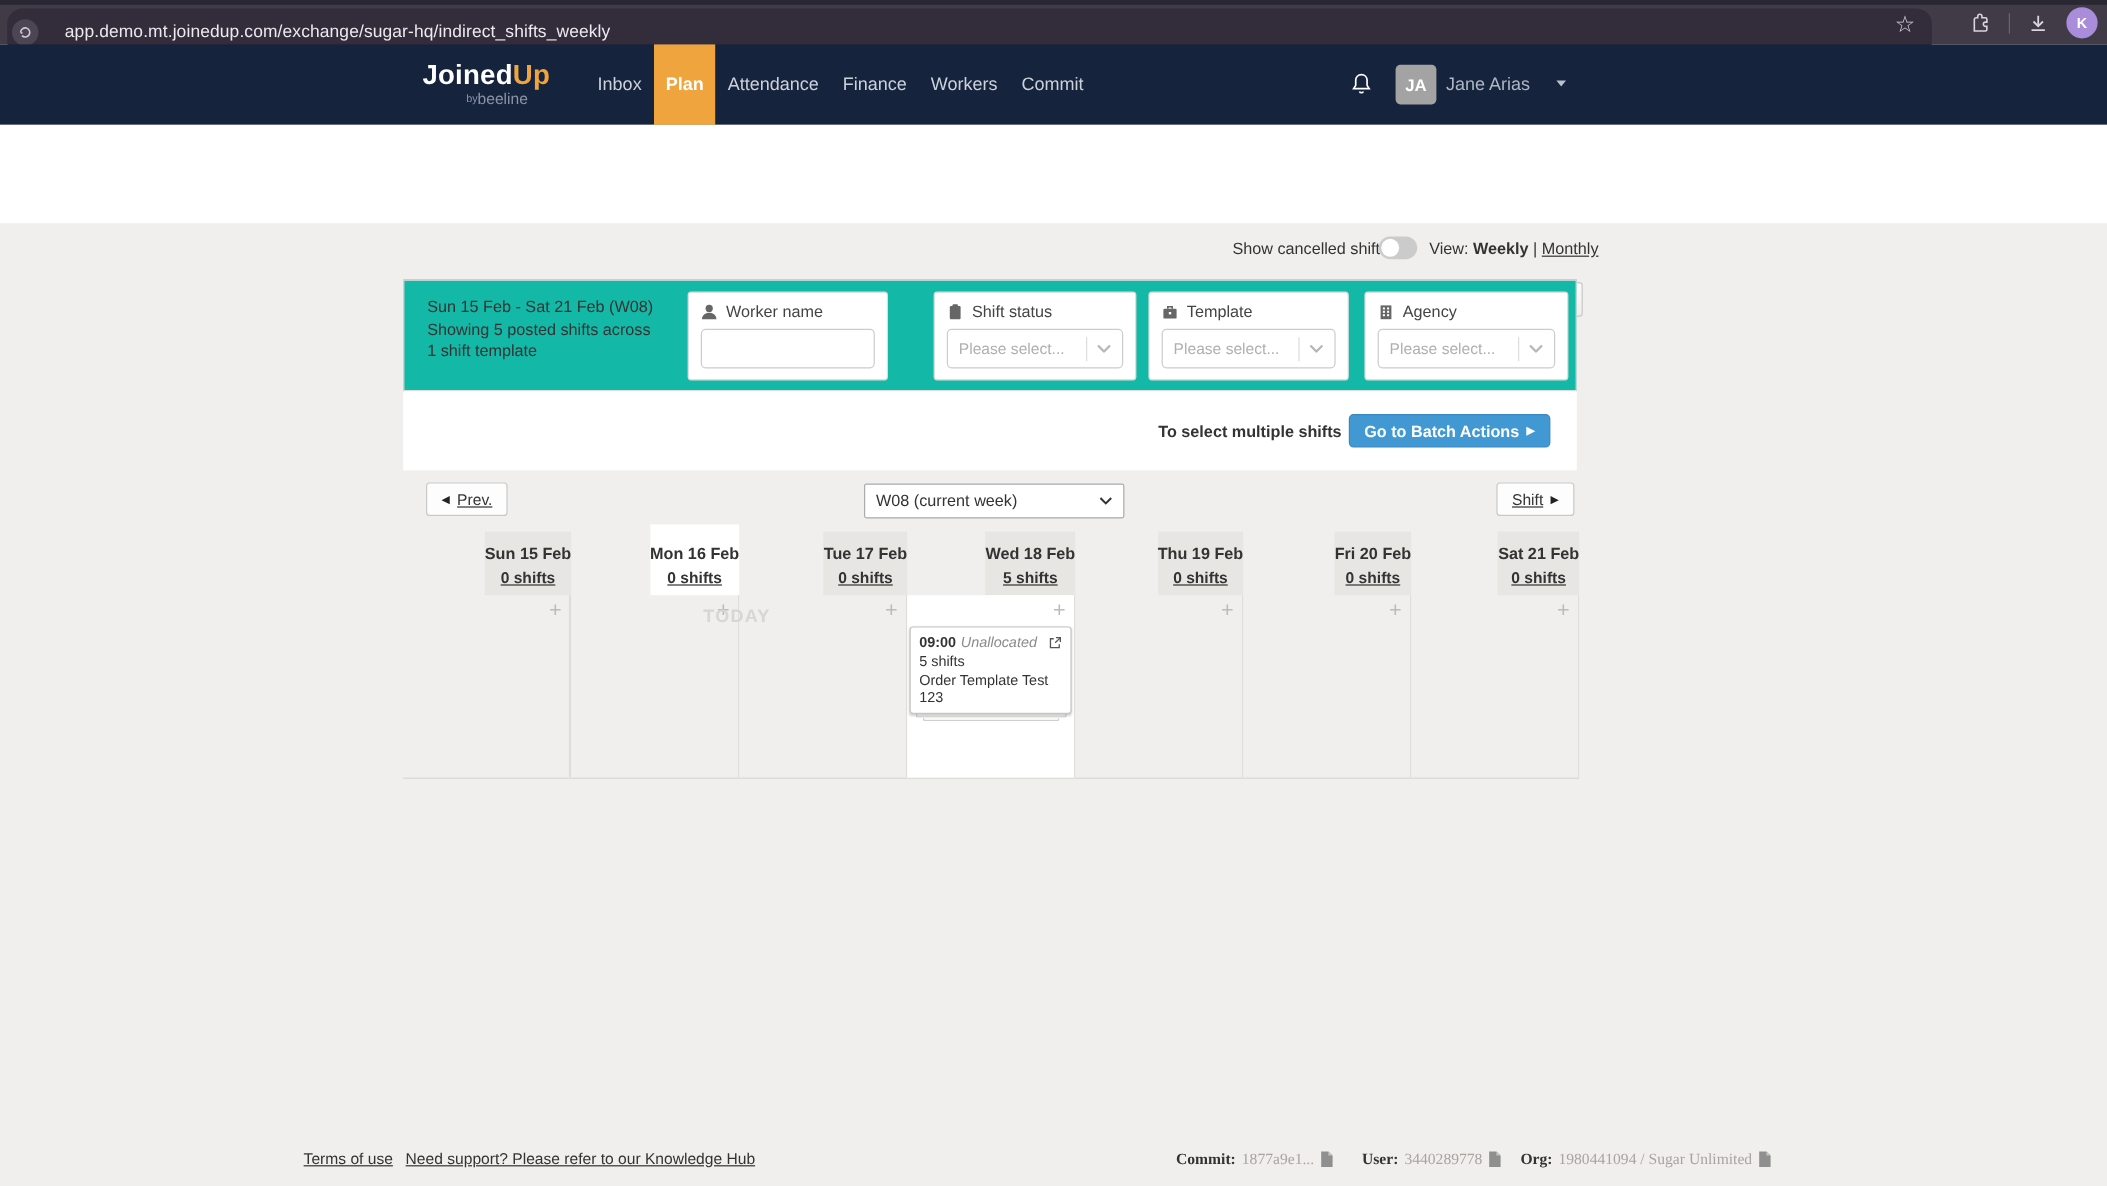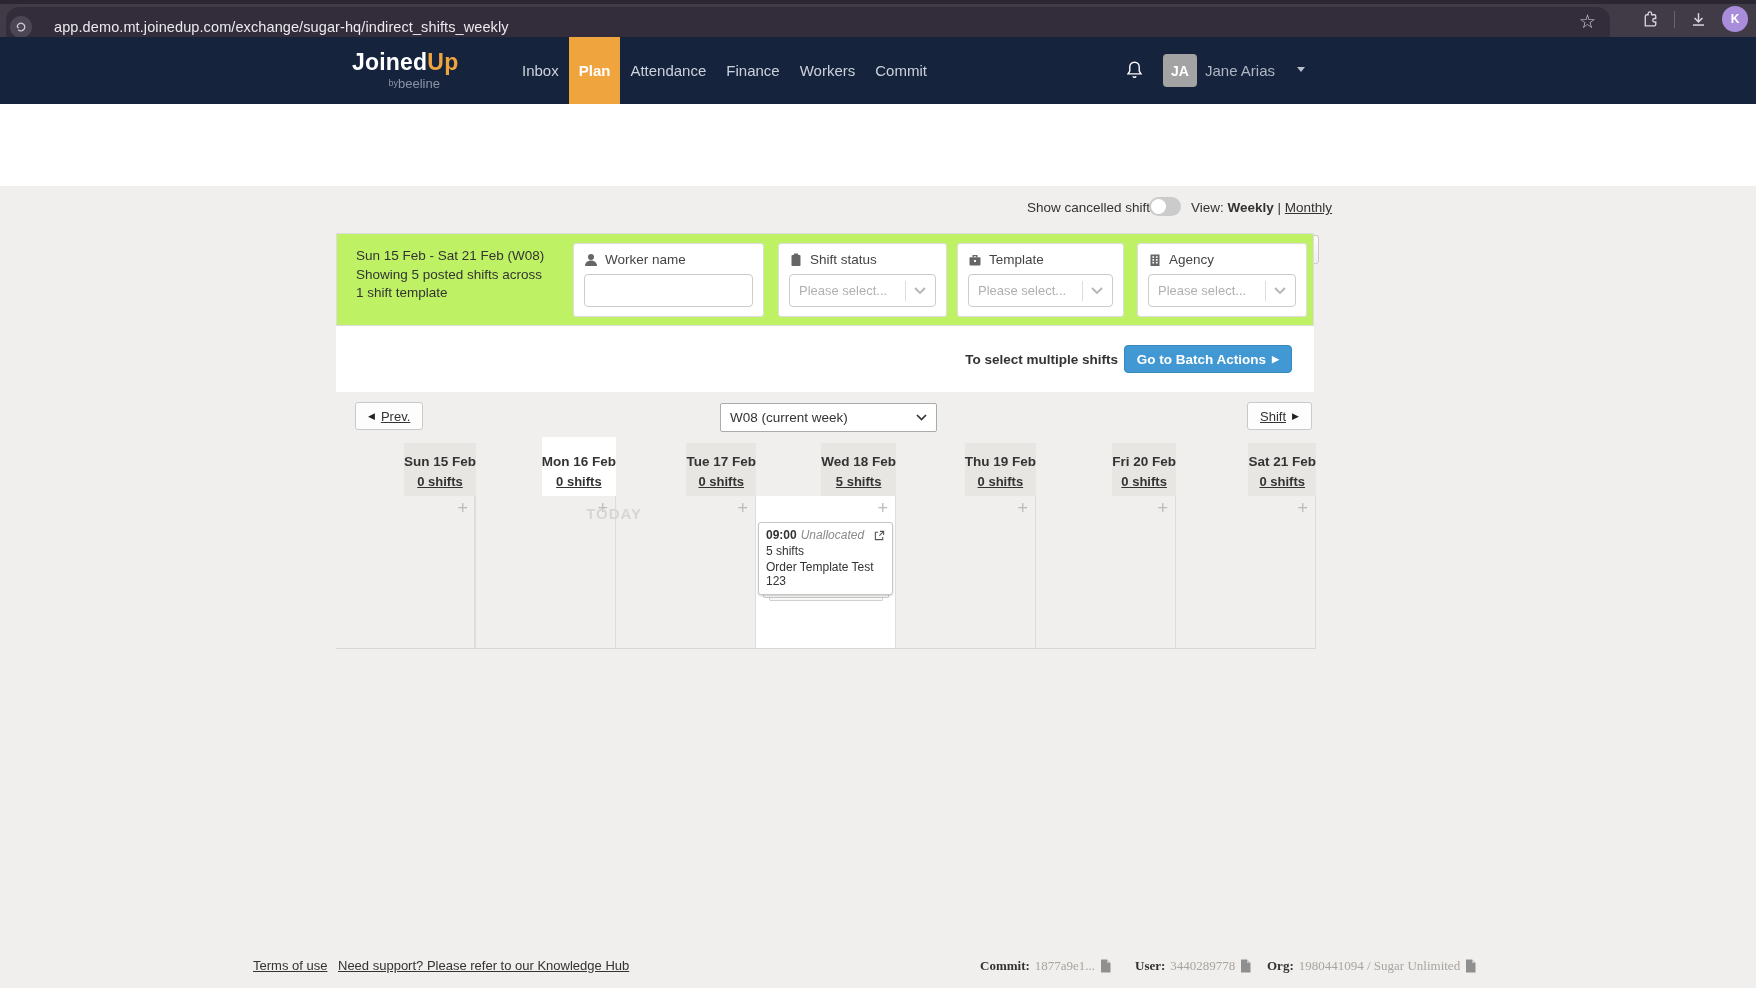--- a/index.html
+++ b/index.html
@@ -17,21 +17,21 @@
   .chrome-divider { width:1px; height:17px; background:#6a6472; }
   .profile-avatar { width:26px; height:26px; border-radius:50%; background:#a98ddb; color:#fff; font-size:12px; font-weight:bold; display:flex; align-items:center; justify-content:center; }
 
   
   .navbar { position:absolute; left:0; top:37px; width:1756px; height:67px; background:#16233d; }
   .logo { position:absolute; left:352px; top:12px; cursor:pointer; }
   .logo-line1 { font-size:23px; font-weight:bold; letter-spacing:.2px; }
   .logo-joined { color:#ffffff; } .logo-up { color:#f0a43e; }
   .logo-line2 { text-align:center; padding-left:18px; margin-top:-2px; color:#8b94a6; }
   .logo-by { font-size:9px; vertical-align:2px; } .logo-beeline { font-size:13px; }
-  .nav-menu { position:absolute; left:512px; top:0; height:67px; display:flex;justify-content:flex-end; }
+  .nav-menu { position:absolute; left:488px; top:0; height:67px; display:flex;justify-content:flex-end; }
   .nav-item { height:67px; line-height:67px; padding:0 10px; color:#ccd2db; font-size:15px; cursor:pointer; }
   .nav-item.active { background:#f0a43e; color:#fff; font-weight:bold; }
   .bell-wrap { position:absolute; left:1124px; top:22px; }
   .nav-avatar { position:absolute; left:1163px; top:17px; width:34px; height:33px; background:#a3a3a3; border-radius:4px; color:#fff; font-weight:bold; font-size:14px; display:flex; align-items:center; justify-content:center; cursor:pointer; }
   .nav-username { position:absolute; left:1205px; top:25px; color:#aeb6c3; font-size:15px; cursor:pointer; }
   .nav-caret { position:absolute; left:1297px; top:30px; width:0; height:0; border-left:4px solid transparent; border-right:4px solid transparent; border-top:5px solid #b9c0cb; }
 
   
   .header-band { position:absolute; left:0; top:104px; width:1756px; height:82px; background:#ffffff; }
   .page-title { position:absolute; left:355px; top:131px; font-size:24px; color:#333; }
@@ -41,24 +41,24 @@
 
   
   .lbl-cancelled { position:absolute; left:1027px; top:200px; font-size:13.5px; color:#333; }
   .toggle { position:absolute; left:1149px; top:197px; width:32px; height:19px; border-radius:10px; background:#cbcbcb; cursor:pointer; }
   .toggle-knob { position:absolute; left:2px; top:2px; width:15px; height:15px; border-radius:50%; background:#ffffff; }
   .view-switch { position:absolute; left:1191px; top:200px; font-size:13.5px; color:#333; }
   .view-weekly { font-weight:bold; }
   .view-monthly { text-decoration:underline; cursor:pointer; }
 
   
-  .filter-panel { position:absolute; left:336px; top:233px; width:978px; height:93px; background:#bef264; border:1px solid #ddd; }
+  .filter-panel { position:absolute; left:336px; top:233px; width:978px; height:93px; background:#14b8a6; border:1px solid #ddd; }
   .week-summary { position:absolute; left:19px; top:13px; font-size:13.5px; color:#333; line-height:1.38; }
   .fbox { position:absolute; top:9px; background:#fff; border:1px solid #ddd; border-radius:3px; padding:8px 10px; height:74px; }
-  .fbox-worker { left:236px; width:191px; }
+  .fbox-worker { left:236px; width:167px; }
   .fbox-status { left:441px; width:169px; }
   .fbox-template { left:620px; width:167px; }
   .fbox-agency { left:800px; width:170px; }
   .fbox-label { display:flex; align-items:center; gap:7px; font-size:13.5px; color:#444; margin-bottom:7px; }
   .fbox input { width:100%; height:33px; border:1px solid #ccc; border-radius:4px; padding:0 8px; font-size:13px; color:#333; outline:none; }
   .pselect { display:flex; align-items:center; height:33px; border:1px solid #ccc; border-radius:4px; padding:0 9px; cursor:pointer; }
   .ps-text { flex:1; font-size:13px; color:#b0b0b0; }
   .ps-div { width:1px; height:20px; background:#ddd; margin:0 8px 0 4px; }
 
   

